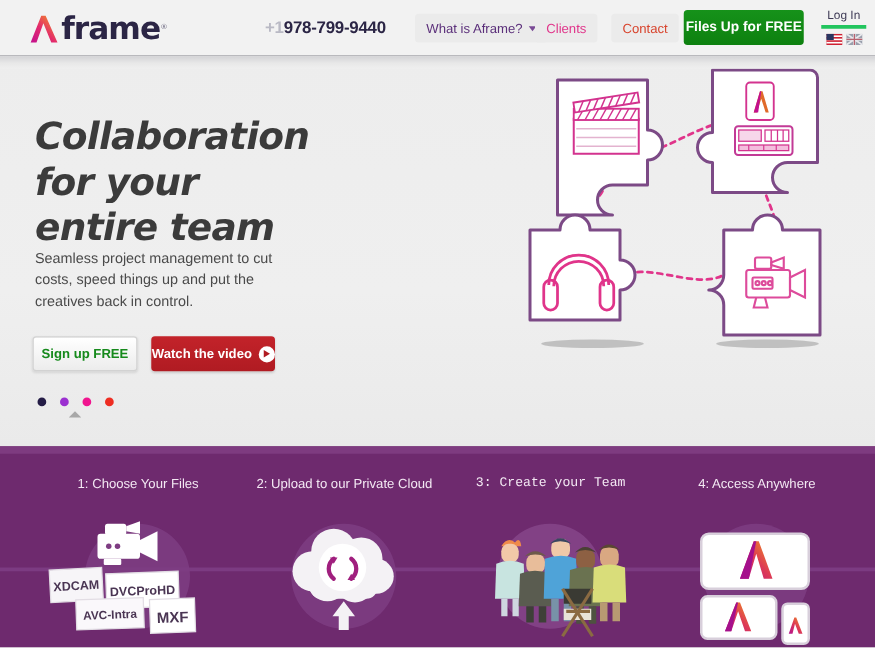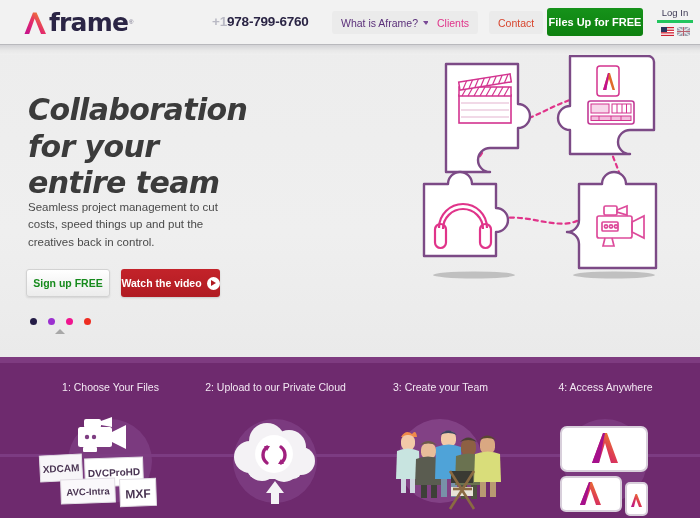--- a/index.html
+++ b/index.html
@@ -168,21 +168,21 @@
   }
   .step-label {
     font-size: 10.5px; color: #f3e8f3; white-space: nowrap;
     position: relative; z-index: 4;
   }
   .step-art {
     position: absolute; top: 28px; left: 0; width: 175px; height: 110px;
   }
   #step1 { left: 23px; }
   #step2 { left: 188px; }
-  #step3 { left: 353px; }
+  #step3 { left: 353px; font-family: Liberation Mono, monospace; }
   #step4 { left: 518px; }
 </style>
 </head>
 <body>
 
 <div class="header">
 
   <div class="logo">
     <svg class="logo-a" width="25" height="25" viewBox="0 0 25 25">
       <defs>
@@ -192,21 +192,21 @@
           <stop offset="100%" stop-color="#f5a01a"></stop>
         </linearGradient>
       </defs>
       <path d="M1.5 24 L10 2.5 L13.5 2.5 L23 24 L18 24 L11.7 8.5 L6.2 24 Z" fill="url(#logoGrad)"></path>
     </svg>
     <span class="logo-text">frame</span>
     <span class="logo-reg">®</span>
   </div>
 
   <div class="phone">
-    <span class="cc">+1</span><span>978-799-6760</span>
+    <span class="cc">+1</span><span>978-799-9440</span>
   </div>
 
   <div class="navbtn whatis">
     <span>What is Aframe?</span>
     <span class="caret"></span>
   </div>
   <div class="navbtn clients">
     <span>Clients</span>
   </div>
   <div class="navbtn contact">

